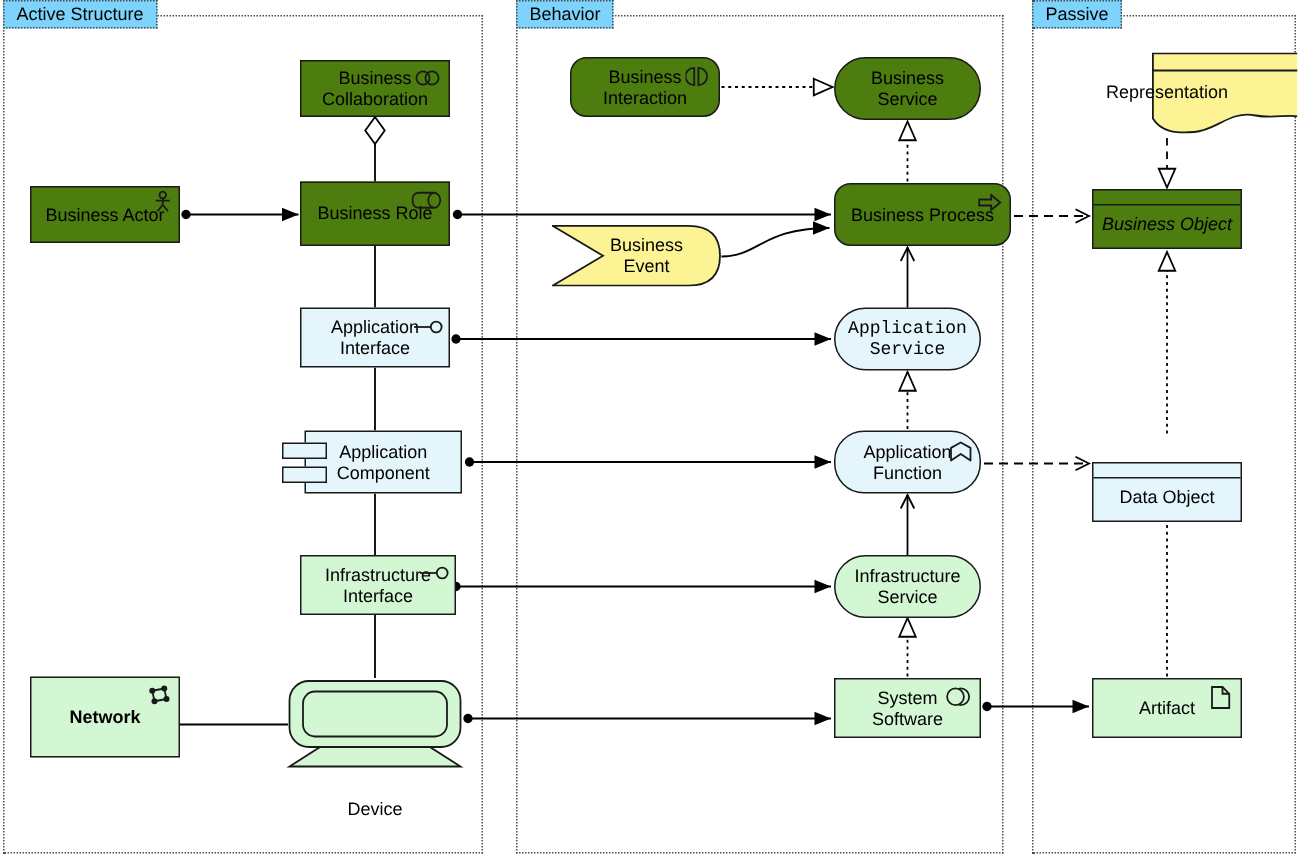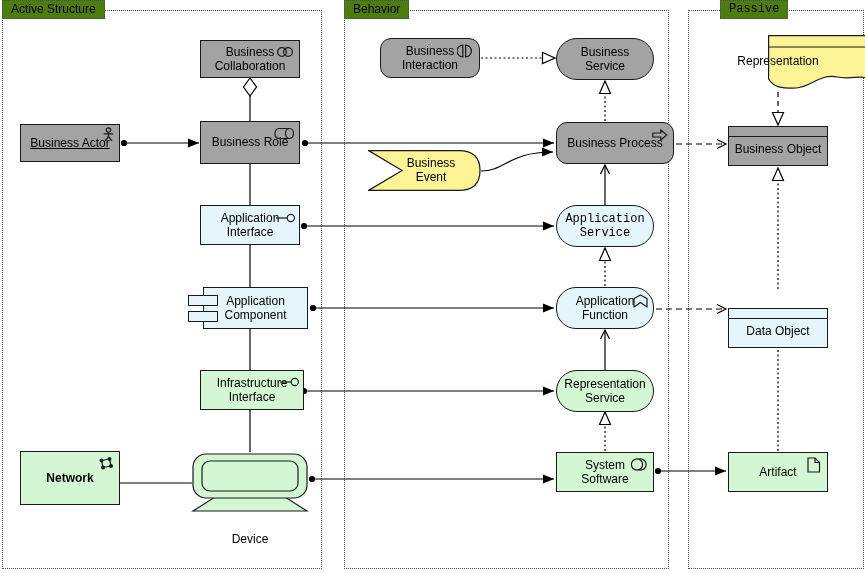--- a/index.html
+++ b/index.html
@@ -1,23 +1,23 @@
 <!DOCTYPE html>
 <html><head>
 <meta charset="utf-8">
 <style>
   html,body{margin:0;padding:0;background:#fff;}
   .canvas{position:relative;width:865px;height:573px;background:#fff;
           font-family:"Liberation Sans",sans-serif;font-size:12px;color:#000;overflow:hidden;}
   .sec{position:absolute;border:1px dotted #4d4d4d;box-sizing:border-box;background:transparent;}
-  .seclabel{position:absolute;border:1px dotted #4d4d4d;background:#4d7c0f;padding:1px 8px 2px;
+  .seclabel{position:absolute;border:1px dotted #4d4d4d;background:#7dd3fc;padding:1px 8px 2px;
             white-space:nowrap;z-index:5;}
   .node{position:absolute;border:1px solid #1a1a1a;box-sizing:border-box;display:flex;
         align-items:center;justify-content:center;text-align:center;line-height:1.18;z-index:3;}
-  .biz{background:#a3a3a3;align-items:center;}
+  .biz{background:#4d7c0f;align-items:center;}
   .app{background:#e4f5fc;}
   .tech{background:#d3f6d3;}
   .r11{border-radius:11px;}
   .r21{border-radius:21px;}
   .lbl{padding:0 3px;}
   .icon{position:absolute;z-index:4;}
   .tr{top:4px;right:5px;}
   .objbar{position:absolute;top:9px;left:0;right:0;height:0;border-top:1px solid #1a1a1a;}
   .tab{position:absolute;left:-16px;width:30px;height:11px;background:#e4f5fc;
        border:1px solid #1a1a1a;box-sizing:border-box;z-index:4;}
@@ -35,21 +35,21 @@
 </head>
 <body>
 
 <div class="canvas">
 
   <div class="sec" style="left:2px;top:10px;width:320px;height:559px;"></div>
   <div class="sec" style="left:344px;top:10px;width:325px;height:559px;"></div>
   <div class="sec" style="left:688px;top:10px;width:176px;height:559px;"></div>
   <div class="seclabel" style="left:2px;top:0;">Active Structure</div>
   <div class="seclabel" style="left:344px;top:0;">Behavior</div>
-  <div class="seclabel" style="left:720px;top:0;font-family:Liberation Mono, monospace;">Passive</div>
+  <div class="seclabel" style="left:688px;top:0;">Passive</div>
 
   <svg class="wires" width="865" height="573">
     <defs>
       <marker id="ball" markerWidth="8" markerHeight="8" refX="4" refY="4" markerUnits="userSpaceOnUse">
         <circle cx="4" cy="4" r="3.1" fill="#000"></circle>
       </marker>
       <marker id="arrF" markerWidth="13" markerHeight="11" refX="12" refY="5.5" orient="auto" markerUnits="userSpaceOnUse">
         <path d="M1,1 L12,5.5 L1,10 Z" fill="#000"></path>
       </marker>
       <marker id="arrO" markerWidth="13" markerHeight="13" refX="11" refY="6.5" orient="auto" markerUnits="userSpaceOnUse">
@@ -95,21 +95,21 @@
   </svg>
 
   <div class="node biz" style="left:200px;top:40px;width:100px;height:38px;">
     <span class="lbl">Business Collaboration</span>
     <svg class="icon tr" width="18" height="14">
       <circle class="ic" cx="6" cy="7" r="4.4"></circle>
         <circle class="ic" cx="12" cy="7" r="4.4"></circle>
     </svg>
   </div>
 
-  <div class="node biz" style="left:20px;top:124px;width:100px;height:38px;text-decoration:underline;">
+  <div class="node biz" style="left:20px;top:124px;width:100px;height:38px;">
     <span class="lbl">Business Actor</span>
     <svg class="icon" style="top:2px;right:3px;" width="15" height="16">
       <circle class="ic" cx="7.5" cy="3" r="2.2"></circle>
       <path class="ic" d="M7.5,5.2 V9.5 M2.8,6.8 H12.2 M7.5,9.5 L4,13.8 M7.5,9.5 L11,13.8"></path>
     </svg>
   </div>
 
   <div class="node biz" style="left:200px;top:121px;width:100px;height:43px;">
     <span class="lbl">Business Role</span>
     <svg class="icon" style="top:5px;right:4px;" width="21" height="14">
@@ -191,42 +191,42 @@
   </div>
 
   <div class="node app r11" style="left:556px;top:287px;width:98px;height:42px;border-radius:20px;">
     <span class="lbl">Application Function</span>
     <svg class="icon" style="top:6px;right:5px;" width="15" height="14">
       <path class="ic" d="M1,13 V4.6 L7.5,1 L14,4.6 V13 L7.5,8.6 Z" stroke-linejoin="round"></path>
     </svg>
   </div>
 
   <div class="node tech r21" style="left:556px;top:370px;width:98px;height:42px;">
-    <span class="lbl">Representation Service</span>
+    <span class="lbl">Infrastructure Service</span>
   </div>
 
   <div class="node tech" style="left:556px;top:452px;width:98px;height:40px;">
     <span class="lbl">System Software</span>
     <svg class="icon" style="top:4px;right:5px;" width="19" height="15">
       <circle class="ic" cx="11.5" cy="7.5" r="5.6"></circle>
       <circle cx="8" cy="7.5" r="5.6" fill="#d3f6d3" stroke="#1a1a1a" stroke-width="1.2"></circle>
     </svg>
   </div>
 
   <div class="shapewrap" style="left:728px;top:35px;padding-left:40px;">
     <svg width="101" height="57">
       <path d="M0.6,0.6 H99.6 V43 C91,40.5 82,44.5 69,42 C52,38.5 43,52 28,53 C16,53.8 6,53 0.6,44 Z" fill="#fbf394" stroke="#1a1a1a" stroke-width="1.2"></path>
       <path d="M0.6,12 H99.6" stroke="#1a1a1a" stroke-width="1.2"></path>
     </svg>
     <div class="inlab" style="left:0;top:19px;width:100px;">Representation</div>
   </div>
 
   <div class="node biz" style="left:728px;top:126px;width:100px;height:40px;">
     <div class="objbar"></div>
-    <span class="lbl" style="margin-top:7px;">Business Object</span>
+    <span class="lbl" style="margin-top:7px;font-style:italic;">Business Object</span>
   </div>
 
   <div class="node app" style="left:728px;top:308px;width:100px;height:40px;">
     <div class="objbar"></div>
     <span class="lbl" style="margin-top:7px;">Data Object</span>
   </div>
 
   <div class="node tech" style="left:728px;top:452px;width:100px;height:40px;">
     <span class="lbl">Artifact</span>
     <svg class="icon" style="top:4px;right:6px;" width="14" height="16">

